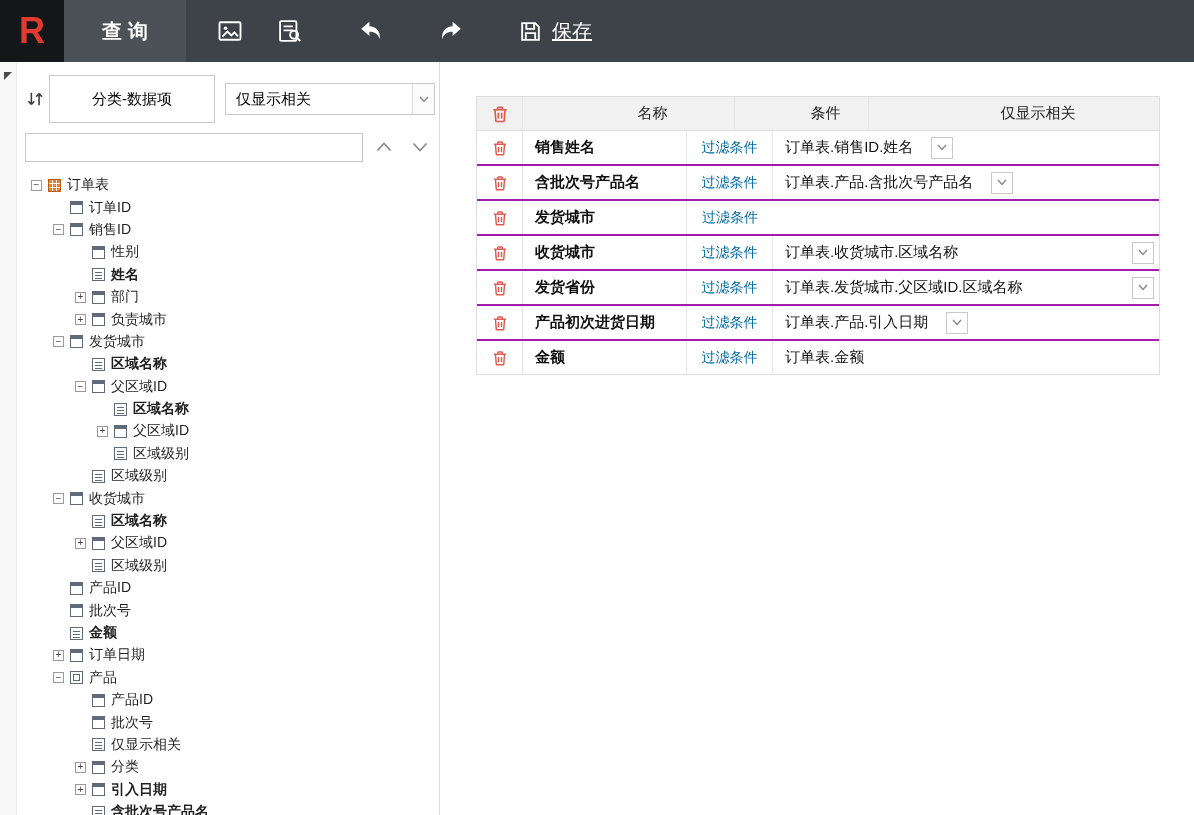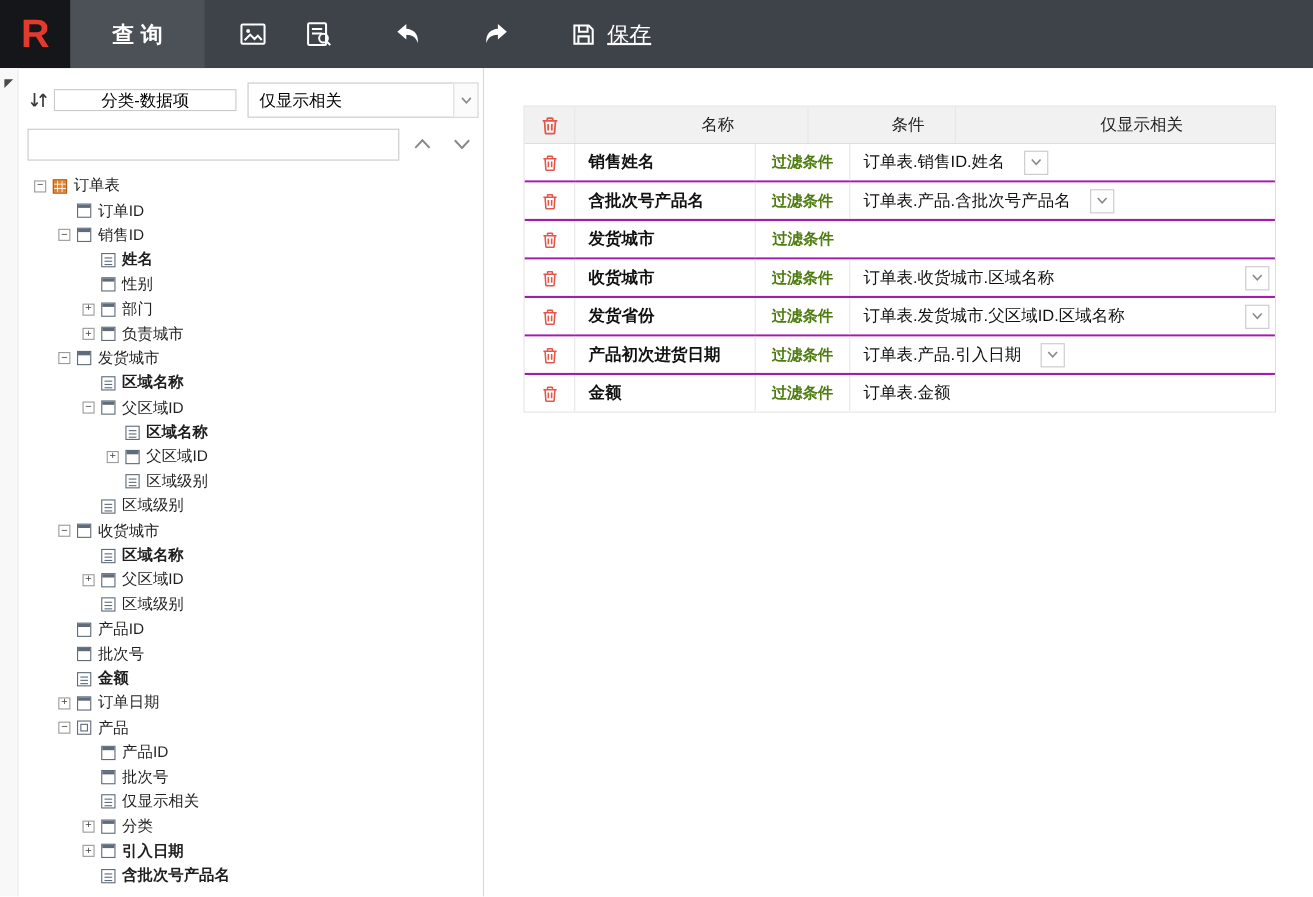--- a/index.html
+++ b/index.html
@@ -24,21 +24,21 @@
   .body { flex:1; display:flex; min-height:0; }
 
   
   .sidebar { width:440px; flex:none; display:flex; border-right:1px solid #d9d9d9; background:#fff; }
   .collapse-strip { width:17px; background:#f8f8f8; border-right:1px solid #ececec; flex:none; cursor:pointer; }
   .corner-tri { display:block; width:0; height:0; margin:10px 0 0 4px;
                 border-top:8px solid #4a4a4a; border-right:8px solid transparent; }
   .sidebar-content { flex:1; min-width:0; overflow:hidden; }
   .sb-row1 { display:flex; align-items:center; margin:13px 4px 0 4px; }
   .sort-icon { width:28px; display:flex; align-items:center; justify-content:center; cursor:pointer; flex:none; }
-  .cat-btn { width:166px; height:20px; border:1px solid #c9c9c9; background:#fff; font-size:15px;
+  .cat-btn { width:166px; height:48px; border:1px solid #c9c9c9; background:#fff; font-size:15px;
              display:flex; align-items:center; justify-content:center; cursor:pointer; flex:none; }
   .rel-select { flex:1; height:32px; margin-left:10px; border:1px solid #c9c9c9; background:#fff;
                 display:flex; align-items:center; justify-content:space-between; font-size:15px;
                 padding-left:10px; cursor:pointer; }
   .dd-btn { width:22px; height:100%; display:flex; align-items:center; justify-content:center;
             border-left:1px solid #dcdcdc; background:#fbfbfb; }
   .sb-row2 { display:flex; align-items:center; margin:9px 4px 0 8px; gap:5px; }
   .search-input { flex:1; height:29px; border:1px solid #c9c9c9; padding:0 8px; font-size:14px;
                   outline:none; font-family:inherit; }
   .nav-btn { width:31px; height:30px; background:transparent; border:none; display:flex;
@@ -71,21 +71,21 @@
   .thead, .trow { display:grid; grid-template-columns:46px 164px 86px 1fr; }
   .thead { background:#f1f1f1; border-bottom:1px solid #dedede;gap:48px; }
   .cell { height:33px; display:flex; align-items:center; border-right:1px solid #e6e6e6; font-size:15px; }
   .cell:last-child { border-right:none; }
   .trow { border-bottom:2px solid #a21caf; background:#fff; }
   .trow:last-child { border-bottom:none; }
   .c-center { justify-content:center; }
   .hcell { font-weight:normal; color:#222; }
   .c-name { font-weight:bold; color:#111; padding-left:12px; }
   .c-cond { justify-content:center; }
-  .cond-link { color:#4d7c0f; font-size:14px; cursor:pointer;font-weight:bold; }
+  .cond-link { color:#0369a1; font-size:14px; cursor:pointer; }
   .c-src { padding-left:12px; color:#111; }
   .src-text { white-space:nowrap; }
   .trash { background:transparent; border:none; cursor:pointer; display:flex; align-items:center; justify-content:center; }
   .dd { width:22px; height:22px; border:1px solid #c9c9c9; background:#fff; display:inline-flex;
         align-items:center; justify-content:center; margin-left:18px; cursor:pointer; flex:none; }
   .dd-right { margin-left:auto; margin-right:5px; }
 </style>
 </head>
 <body>
 
@@ -189,27 +189,27 @@
     <span class="t-icon ti-window"></span>
     <span class="t-label">订单ID</span>
   </div>
             <div class="tree-item" style="padding-left: 28px;">
     <span class="expander">−</span>
     <span class="t-icon ti-window"></span>
     <span class="t-label">销售ID</span>
   </div>
             <div class="tree-item" style="padding-left: 50px;">
     <span class="expander" style="visibility: hidden;"></span>
+    <span class="t-icon ti-window"></span>
+    <span class="t-label">性别</span>
+  </div>
+            <div class="tree-item" style="padding-left: 50px;">
+    <span class="expander" style="visibility: hidden;"></span>
     <span class="t-icon ti-list"></span>
     <span class="t-label bold">姓名</span>
-  </div>
-            <div class="tree-item" style="padding-left: 50px;">
-    <span class="expander" style="visibility: hidden;"></span>
-    <span class="t-icon ti-window"></span>
-    <span class="t-label">性别</span>
   </div>
             <div class="tree-item" style="padding-left: 50px;">
     <span class="expander">+</span>
     <span class="t-icon ti-window"></span>
     <span class="t-label">部门</span>
   </div>
             <div class="tree-item" style="padding-left: 50px;">
     <span class="expander">+</span>
     <span class="t-icon ti-window"></span>
     <span class="t-label">负责城市</span>

